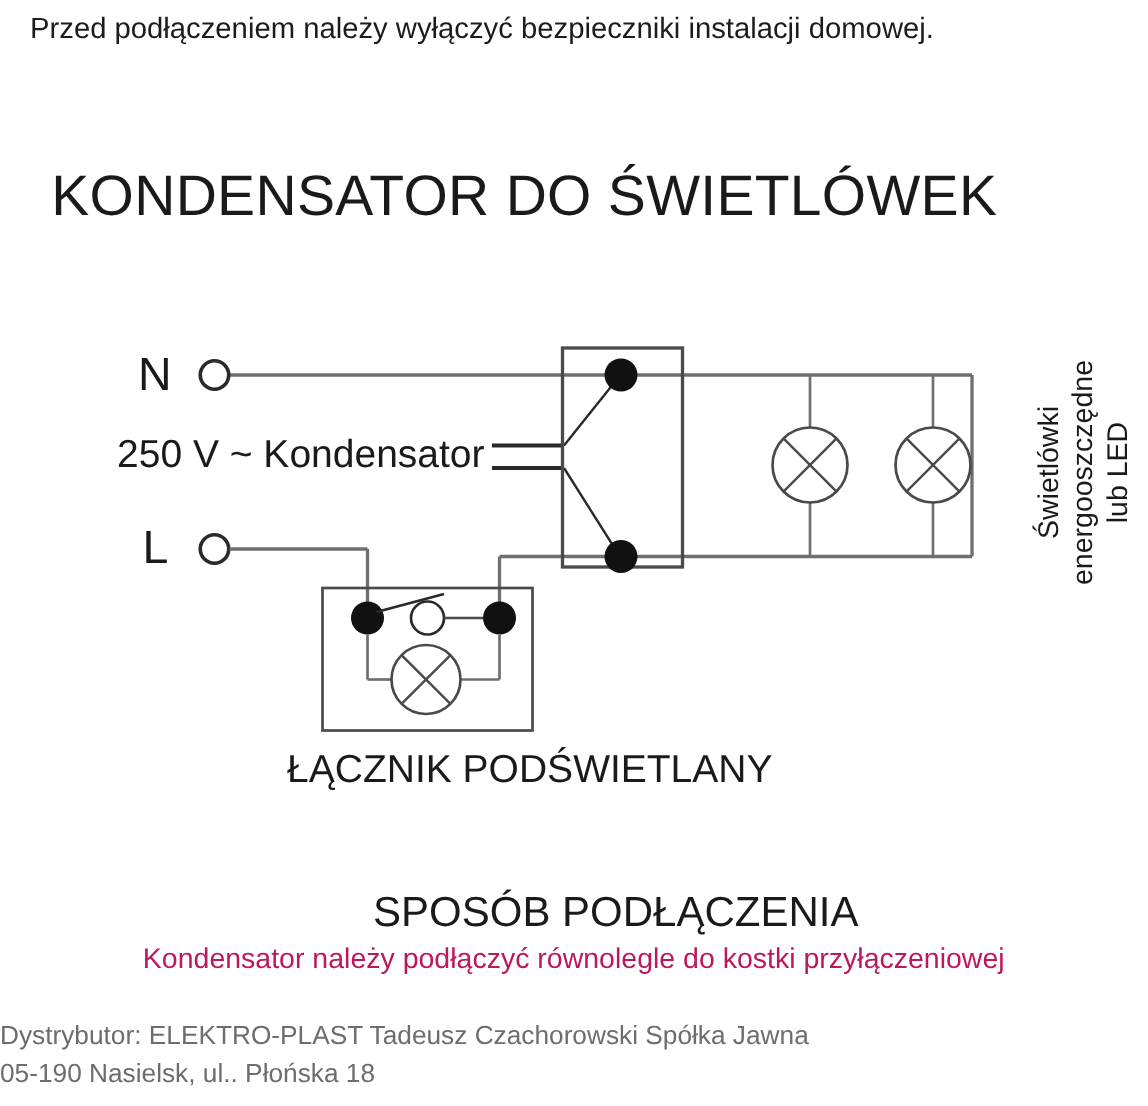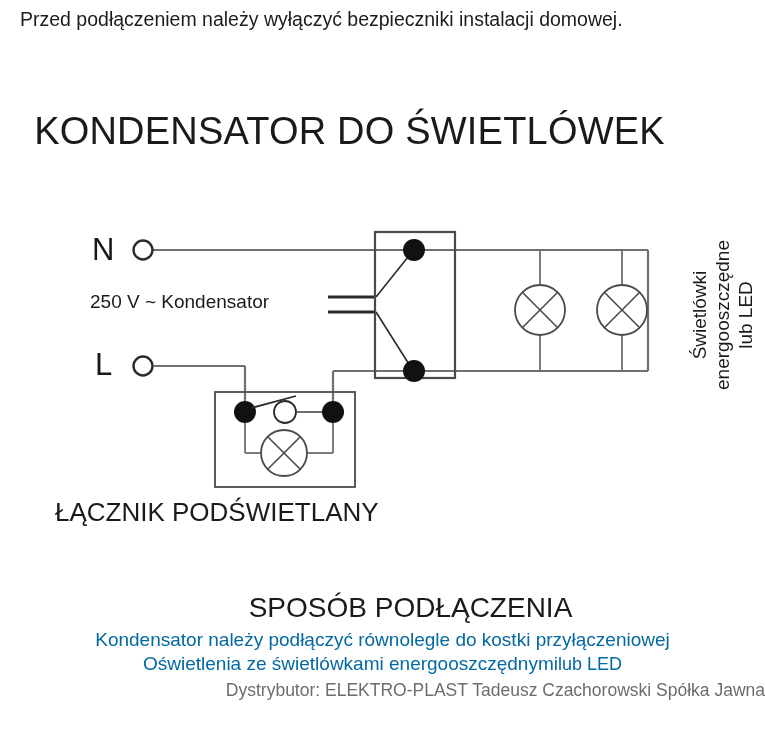--- a/index.html
+++ b/index.html
@@ -65,23 +65,23 @@
     font-size: 31px;
     line-height: 36px;
   }
   .lbl-l {
     left: 95px;
     top: 347px;
     font-size: 31px;
     line-height: 36px;
   }
   .lbl-cap {
-    left: 90px;
+    left: 78px;
     top: 289px;
-    font-size: 19px;
+    font-size: 26px;
     line-height: 26px;
   }
 
   
   .vert-label {
     position: absolute;
     left: 612px;
     top: 205px;
     width: 220px;
     height: 220px;
@@ -100,21 +100,21 @@
     white-space: nowrap;
   }
   .vert-inner span { display: block; }
 
   
   .switch-caption {
     position: absolute;
     left: 55px;
     top: 496px;
     width: 460px;
-    text-align: left;
+    text-align: right;
     font-size: 26px;
     line-height: 32px;
     color: #1a1a1a;
     white-space: nowrap;
   }
 
   
   .howto-title {
     position: absolute;
     left: 0;
@@ -127,32 +127,32 @@
     margin-left: 28px;
   }
   .howto-body {
     position: absolute;
     left: 0;
     top: 628px;
     width: 765px;
     text-align: center;
     font-size: 19px;
     line-height: 24px;
-    color: #0369a1;
+    color: #be185d;
     white-space: nowrap;
   }
   .howto-body .hline { display: block; }
   .howto-body .led-suffix { font-size: 18px; }
 
   .footer {
     position: absolute;
     left: 0;
     top: 678px;
     width: 765px;
-    text-align: right;
+    text-align: left;
     font-size: 17.5px;
     line-height: 25px;
     color: #6d6d6d;
     white-space: nowrap;
   }
   .footer .fline { display: block; }
 </style>
 </head>
 <body>
 
@@ -235,20 +235,20 @@
       <span>energooszczędne</span>
       <span>lub LED</span>
     </div>
   </div>
 
   <div class="switch-caption">ŁĄCZNIK PODŚWIETLANY</div>
 
   <div class="howto-title">SPOSÓB PODŁĄCZENIA</div>
   <div class="howto-body">
     <span class="hline">Kondensator należy podłączyć równolegle do kostki przyłączeniowej</span>
-    <span class="hline"><span>Oświetlenia ze świetlówkami energooszczędnymi</span><span class="led-suffix">lub LED</span></span>
   </div>
 
   <div class="footer">
     <span class="fline">Dystrybutor: ELEKTRO-PLAST Tadeusz Czachorowski Spółka Jawna</span>
+    <span class="fline">05-190 Nasielsk, ul.. Płońska 18</span>
   </div>
 
 </div>
 
 </body></html>

